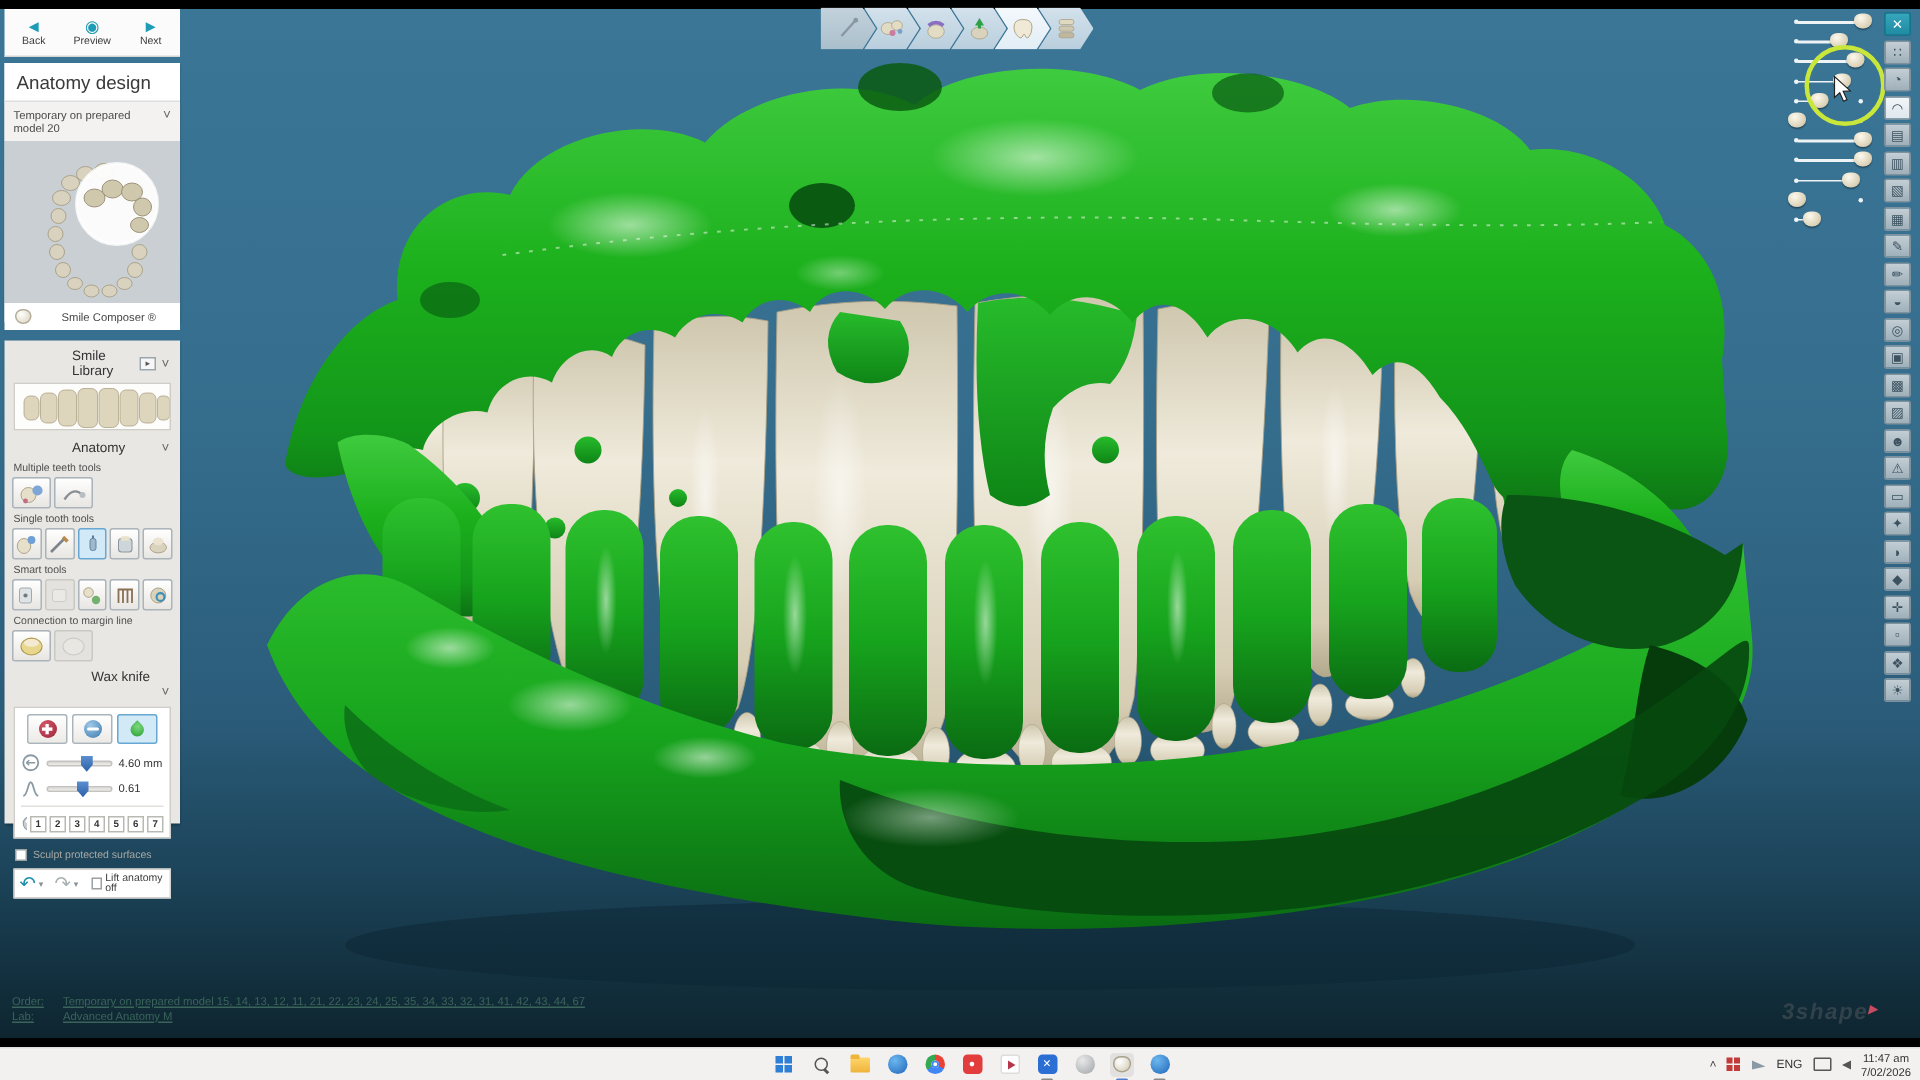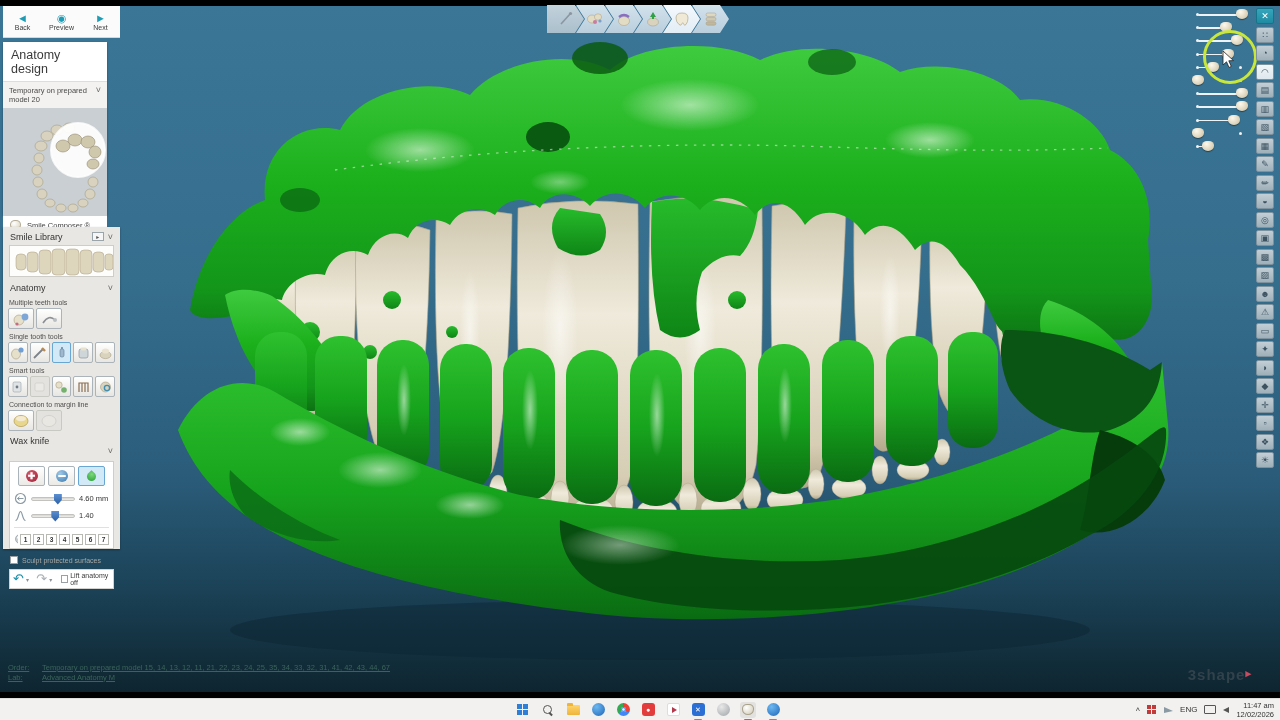--- a/index.html
+++ b/index.html
@@ -12,32 +12,32 @@
     background:linear-gradient(180deg,#3b7697 0%,#356d8d 40%,#2b5d7b 68%,#1b4257 85%,#112c39 96%,#0e2530 100%);}
   #model-svg{position:absolute;left:0;top:0;pointer-events:auto;}
 
   
   #nav{left:3px;top:6px;width:117px;height:32px;background:#fbfbfb;display:flex;border-bottom:1px solid #d7d7d7;}
   .navbtn{flex:1;display:flex;flex-direction:column;align-items:center;justify-content:center;gap:1px;cursor:pointer;}
   .navbtn .glyph{color:#1d9cb5;font-size:11px;line-height:10px;}
   .navbtn .lbl{font-size:7px;color:#3c3c3c;}
 
   
-  #anatomy{left:3px;top:42px;width:104px;height:173px;background:#f6f5f3;box-shadow:0 1px 2px rgba(0,0,0,.35);}
+  #anatomy{left:3px;top:42px;width:117px;height:173px;background:#f6f5f3;box-shadow:0 1px 2px rgba(0,0,0,.35);}
   #anatomy .title{font-size:12.5px;color:#3a3a3a;padding:6px 8px 5px;border-bottom:1px solid #ddd;background:#fff;}
   #anatomy .sub{display:flex;padding:4px 6px;font-size:7.5px;color:#4a4a4a;line-height:9px;background:#f3f2f0;}
   #anatomy .sub .chev{margin-left:auto;color:#666;font-size:9px;}
   #anatomy .preview{height:108px;background:#c9cfd2;position:relative;overflow:hidden;}
-  #anatomy .foot{display:flex;align-items:center;gap:6px;padding:4px 7px;background:#fff;font-size:7.5px;color:#444;}
+  #anatomy .foot{display:flex;align-items:center;gap:20px;padding:4px 7px;background:#fff;font-size:7.5px;color:#444;}
   .toothball{width:11px;height:10px;border-radius:50% 50% 55% 55%;background:radial-gradient(circle at 35% 30%,#fff,#d9d2bd);border:1px solid #b5ad97;}
 
   
   #tools{left:3px;top:227px;width:117px;height:322px;background:#e9e7e3;box-shadow:0 1px 2px rgba(0,0,0,.35);
     padding:3px 5px;font-size:7px;color:#4a4a4a;}
-  .sec-head{display:flex;font-size:9px;color:#333;padding:2px 2px 3px;}
+  .sec-head{display:flex;align-items:center;font-size:9px;color:#333;padding:2px 2px 3px;margin-left:38px;}
   .sec-head .chev{margin-left:auto;color:#666;font-size:9px;}
   .sec-head .boxicon{margin-left:auto;margin-right:4px;border:1px solid #9aa5ab;background:#f6f6f6;font-size:6px;
     width:12px;height:9px;line-height:8px;text-align:center;color:#555;}
   .sec-head .boxicon + .chev{margin-left:0;}
   #library-img{height:32px;background:#fdfdfc;border:1px solid #cfcdc8;margin:0 1px 4px;position:relative;overflow:hidden;}
   .grp-label{padding:3px 1px 2px;color:#4f4f4f;}
   .btnrow{display:flex;gap:2px;margin:0 0 1px;}
   .toolbtn{width:21px;height:21px;background:linear-gradient(#ffffff,#e8e6e2);border:1px solid #aab4ba;border-radius:2px;
     display:flex;align-items:center;justify-content:center;cursor:pointer;padding:0;}
   .toolbtn.w26{width:26px;}
@@ -96,21 +96,21 @@
   #rtools{left:1256px;top:8px;width:20px;display:flex;flex-direction:column;gap:2.5px;}
   .ricon{width:18px;height:16px;background:linear-gradient(#c3ced5,#9fb0ba);border:1px solid #7e929e;border-radius:2px;
     color:#3c5260;font-size:9px;line-height:14px;text-align:center;padding:0;cursor:pointer;}
   .ricon.teal{background:linear-gradient(#36a6bc,#1f8ba2);color:#fff;border-color:#157489;}
   .ricon.light{background:linear-gradient(#f2f6f9,#dde7ed);}
 
   
   #statusbar{left:8px;top:663px;font-size:7.5px;line-height:9.5px;color:#3a645a;text-decoration:underline;}
   #statusbar .row{display:flex;}
   #statusbar .lab{width:34px;}
-  #logo{right:28px;top:666px;font-size:15px;font-weight:bold;letter-spacing:1px;color:#31424b;}
+  #logo{right:28px;top:666px;font-size:15px;font-weight:bold;letter-spacing:1px;color:#31424b;font-style:italic;}
   #logo .tri{color:#c94b60;font-size:11px;vertical-align:3px;}
 
   
   #taskbar{left:0;top:698px;width:1280px;height:22px;background:#f3f1ef;border-top:1px solid #e0dedc;display:flex;align-items:center;}
   #tb-center{position:absolute;left:515px;display:flex;gap:9px;align-items:flex-start;height:22px;padding-top:3px;}
   .tbapp{width:16px;height:16px;position:relative;display:flex;align-items:center;justify-content:center;cursor:pointer;}
   .tbapp.running:after{content:"";position:absolute;bottom:-3px;left:4px;width:8px;height:2px;border-radius:1px;background:#8a8a8a;}
   .tbapp.focus{background:#e3e1df;border-radius:3px;}
   .tbapp.focus:after{background:#4d7fd0;}
   .wingrid{width:12px;height:12px;display:grid;grid-template-columns:5px 5px;grid-template-rows:5px 5px;gap:1px;}
@@ -123,21 +123,21 @@
   .redapp{width:13px;height:13px;border-radius:3px;background:#e23c3c;color:#fff;font-size:7px;line-height:13px;text-align:center;}
   .playapp{width:13px;height:13px;border-radius:2px;background:#fff;border:1px solid #ddd;position:relative;}
   .playapp:after{content:"";position:absolute;left:4px;top:3px;border-left:5px solid #b5374a;border-top:3px solid transparent;border-bottom:3px solid transparent;}
   .blueapp{width:13px;height:13px;border-radius:3px;background:#2b6fd4;color:#fff;font-size:7px;line-height:13px;text-align:center;}
   .grayapp{background:radial-gradient(circle at 35% 30%,#e8e8e8,#9fa4a8);}
   .toothapp{width:12px;height:11px;border-radius:45% 45% 55% 55%;background:radial-gradient(circle at 35% 30%,#fff,#cfc8b2);border:1px solid #a9a28c;}
   .blueface{background:radial-gradient(circle at 35% 30%,#6db7f0,#1f66b8);}
   #tb-right{position:absolute;right:6px;display:flex;align-items:center;gap:7px;height:22px;font-size:8px;color:#333;}
   .redgrid{width:10px;height:10px;display:grid;grid-template-columns:4px 4px;grid-template-rows:4px 4px;gap:1px;}
   .redgrid b{background:#c23b3b;}
-  #clock{text-align:right;font-size:7.5px;line-height:9px;color:#333;}
+  #clock{text-align:center;font-size:7.5px;line-height:9px;color:#333;}
   .mag{width:10px;height:10px;position:relative;}
   .mag:before{content:"";position:absolute;left:0;top:0;width:7px;height:7px;border:1.4px solid #555;border-radius:50%;}
   .mag:after{content:"";position:absolute;left:7px;top:7px;width:4px;height:1.5px;background:#555;transform:rotate(45deg);transform-origin:0 0;}
   .screen-ic{width:12px;height:9px;border:1.2px solid #555;border-radius:1px;}
   .spk{width:0;height:0;border-top:3px solid transparent;border-bottom:3px solid transparent;border-right:6px solid #555;position:relative;}
   .caret{font-size:8px;color:#444;}
   .plane{width:0;height:0;border-top:4px solid transparent;border-bottom:2px solid transparent;border-left:9px solid #8a9aa5;}
 
   .blackbar{left:0;width:1280px;background:#000;}
 </style>
@@ -507,21 +507,21 @@
         </span>
       <span class="sl-val">4.60 mm</span>
     </div>
     <div class="sliderrow">
       <svg width="13" height="13">
           <path d="M1.5,11.5 C4.5,11.5 4.5,2.5 6.5,2.5 C8.5,2.5 8.5,11.5 11.5,11.5" fill="none" stroke="#8a9aa5" stroke-width="1.2"></path>
         </svg>
       <span class="sl-track">
           <span class="sl-handle" style="--pos:46%;"></span>
         </span>
-      <span class="sl-val">1.40</span>
+      <span class="sl-val">0.61</span>
     </div>
     <div class="numrow">
       <svg width="13" height="12">
           <circle cx="6" cy="6" r="4.5" fill="#c9cfd3" stroke="#8f9aa1" stroke-width=".7"></circle>
           <circle cx="4.5" cy="4.5" r="1.4" fill="#fff"></circle>
         </svg>
       <span style="display:flex;gap:2px;">
 
       <button class="numbtn">1</button>
           <button class="numbtn">2</button>
@@ -760,16 +760,16 @@
         <b></b>
         <b></b>
         <b></b>
       </span>
     <span class="plane"></span>
     <span>ENG</span>
     <span class="screen-ic"></span>
     <span class="spk"></span>
     <div id="clock">
       <div>11:47 am</div>
-      <div>12/02/2026</div>
+      <div>7/02/2026</div>
     </div>
   </div>
 </div>
 
 </body></html>

